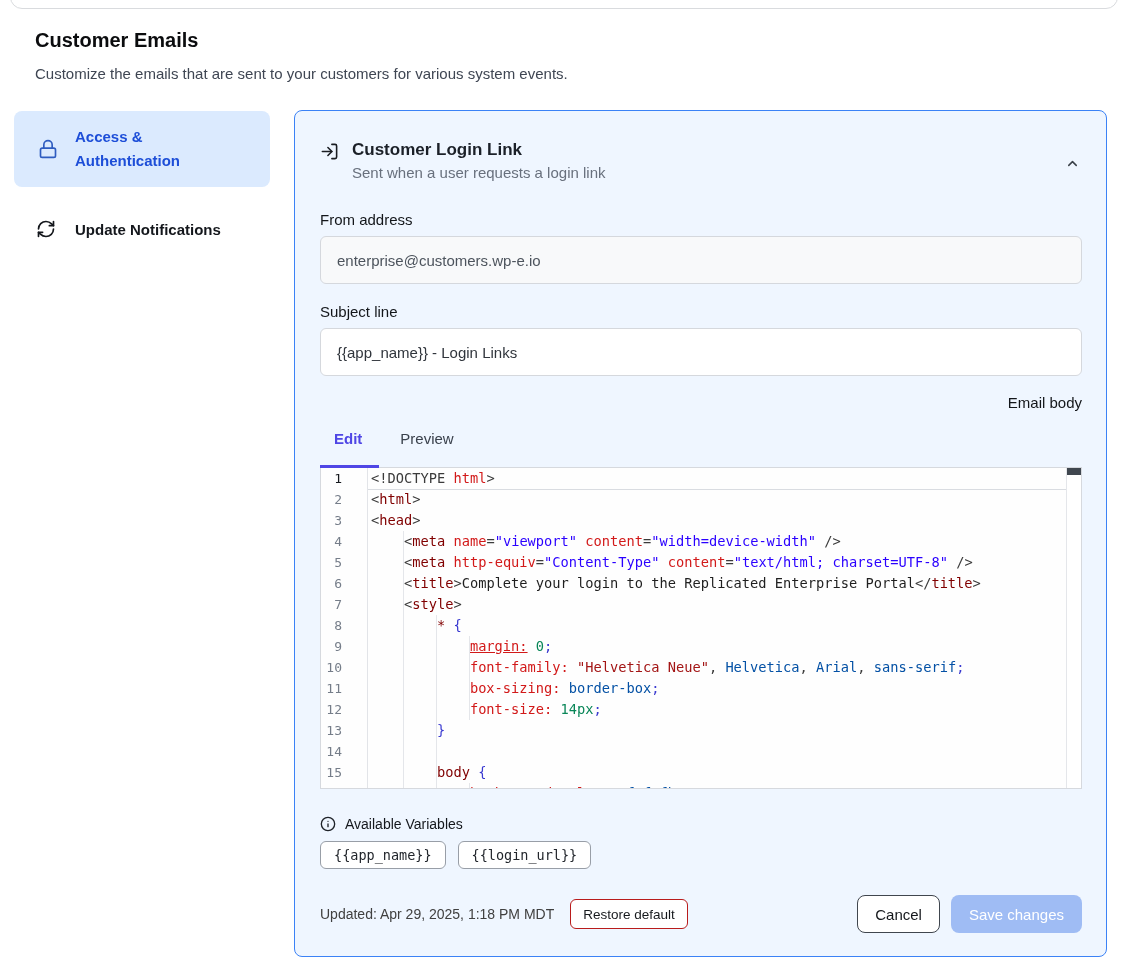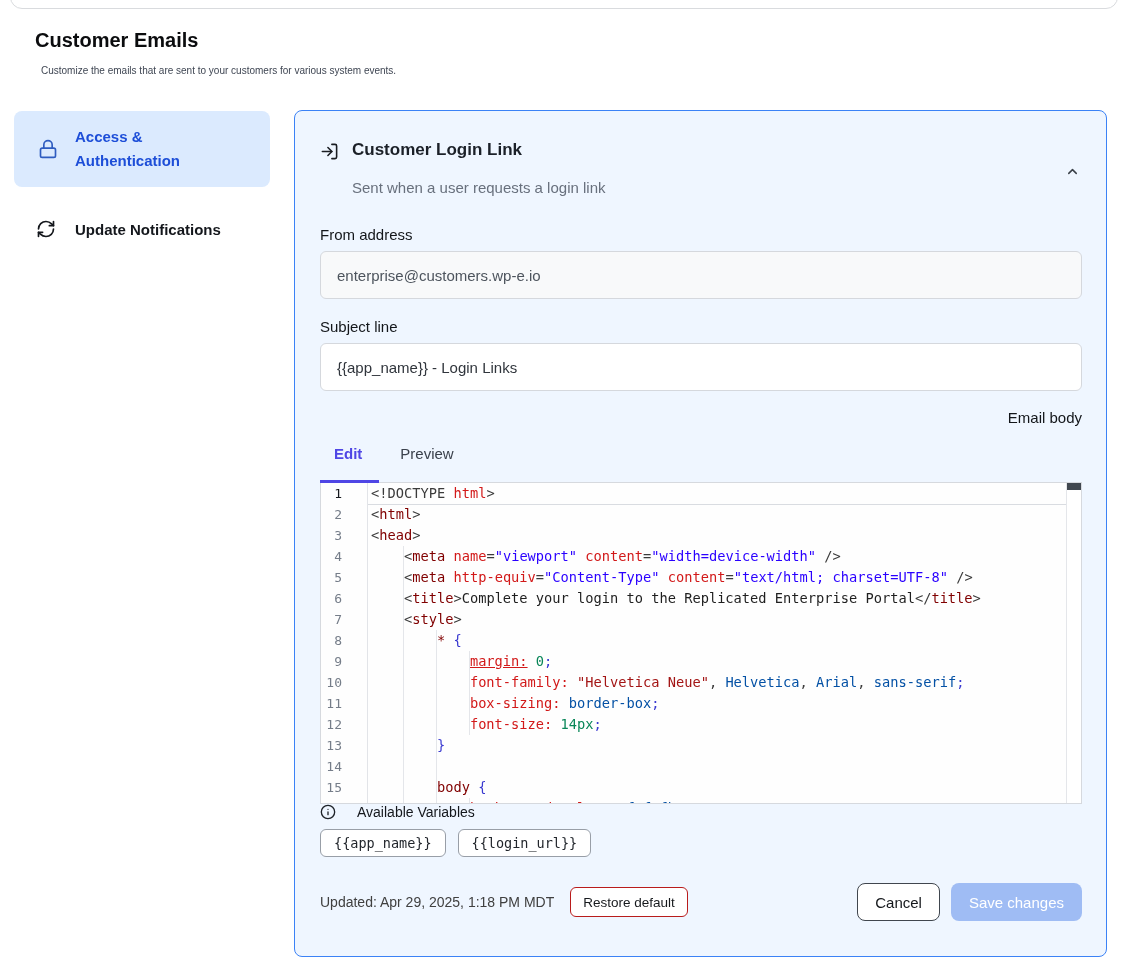--- a/index.html
+++ b/index.html
@@ -4,38 +4,38 @@
 <style>
   html,body{margin:0;padding:0;}
   body{width:1128px;height:980px;position:relative;background:#fff;
        font-family:"Liberation Sans",sans-serif;color:#14171c;overflow:hidden;}
   svg{display:block;}
 
   .top-edge{position:absolute;left:10px;top:-6px;width:1106px;height:13px;
     border:1px solid #d9dbde;border-radius:0 0 12px 12px;background:#fff;}
 
   .page-title{position:absolute;left:35px;top:29px;font-size:20px;font-weight:700;color:#0b0c0e;}
-  .page-sub{position:absolute;left:41px;top:65px;font-size:10px;color:#3f4653;}
+  .page-sub{position:absolute;left:35px;top:65px;font-size:15px;color:#3f4653;}
 
   
   .sidebar{position:absolute;left:14px;top:111px;width:256px;}
   .sbitem{display:flex;align-items:center;font-size:15px;font-weight:600;cursor:pointer;}
   .sbitem.active{height:76px;border-radius:8px;background:#dbeafe;color:#1d4ed8;
      padding:0 12px 0 24px;gap:17px;line-height:1.6;}
   .sbitem.plain{margin-top:14px;height:56px;padding:0 12px 0 22px;gap:19px;color:#14171c;}
   .sbitem .lbl{max-width:160px;}
 
   
   .panel{position:absolute;left:294px;top:110px;width:813px;height:847px;box-sizing:border-box;
     background:#eff6ff;border:1px solid #3b82f6;border-radius:8px;padding:28px 24px 0 25px;}
 
   .phead{display:flex;gap:13px;}
   .phead .ico{margin-top:3px;}
   .ptitle{font-size:17px;font-weight:700;color:#1b2028;line-height:22px;}
-  .psub{font-size:15px;color:#68707d;margin-top:18px;line-height:18px;}
+  .psub{font-size:15px;color:#68707d;margin-top:3px;line-height:18px;}
   .collapse{margin-left:auto;margin-top:6px;background:none;border:none;cursor:pointer;padding:2px;}
 
   .flabel{font-size:15px;color:#13161a;}
   .mt29{margin-top:29px;} .mt19{margin-top:19px;} .mt18{margin-top:18px;text-align:right;}
   .tinput{margin-top:8px;display:block;width:100%;box-sizing:border-box;height:48px;
     border:1px solid #d5d8dd;border-radius:6px;padding:0 16px;font-size:15px;
     font-family:"Liberation Sans",sans-serif;outline:none;}
   .tinput.gray{background:#f8f9fa;color:#4d545d;}
   .tinput.white{background:#fff;color:#30353c;}
 
@@ -54,21 +54,21 @@
   .ln{height:21px;line-height:21px;}
   .ln.act{color:#16191e;}
   .codearea{flex:1;position:relative;font-family:"DejaVu Sans Mono",monospace;font-size:13.7px;
     overflow:hidden;}
   .cl{height:21px;line-height:21px;white-space:pre;position:relative;padding-left:3px;color:#3b3b3b;}
   .cl.act{box-shadow:0 1px 0 #d9dce1;}
   .ig{position:absolute;top:0;bottom:0;width:0;border-left:1px solid #e4e6ea;margin-left:2px;}
   .sb-track{position:absolute;top:0;right:0;bottom:0;width:14px;background:#fff;border-left:1px solid #e4e6ea;}
   .sb-thumb{position:absolute;top:0;right:0;width:14px;height:7px;background:#40474f;cursor:pointer;}
 
-  .vars{display:flex;align-items:center;gap:21px;}
+  .vars{margin-top:27px;display:flex;align-items:center;gap:9px;}
   .vars .vlabel{font-size:14px;color:#14171c;}
   .chips{margin-top:9px;display:flex;gap:12px;}
   .chip{height:28px;box-sizing:border-box;border:1px solid #989ea7;border-radius:6px;background:#fff;
     font-family:"DejaVu Sans Mono",monospace;font-size:13.5px;color:#22262c;
     display:flex;align-items:center;padding:0 13px;cursor:pointer;}
 
   .pfoot{margin-top:26px;display:flex;align-items:center;}
   .updated{font-size:14px;color:#404040;}
   .btn{font-family:"Liberation Sans",sans-serif;cursor:pointer;}
   .btn.restore{margin-left:16px;height:30px;padding:0 12px;border:1px solid #b91c1c;border-radius:6px;

